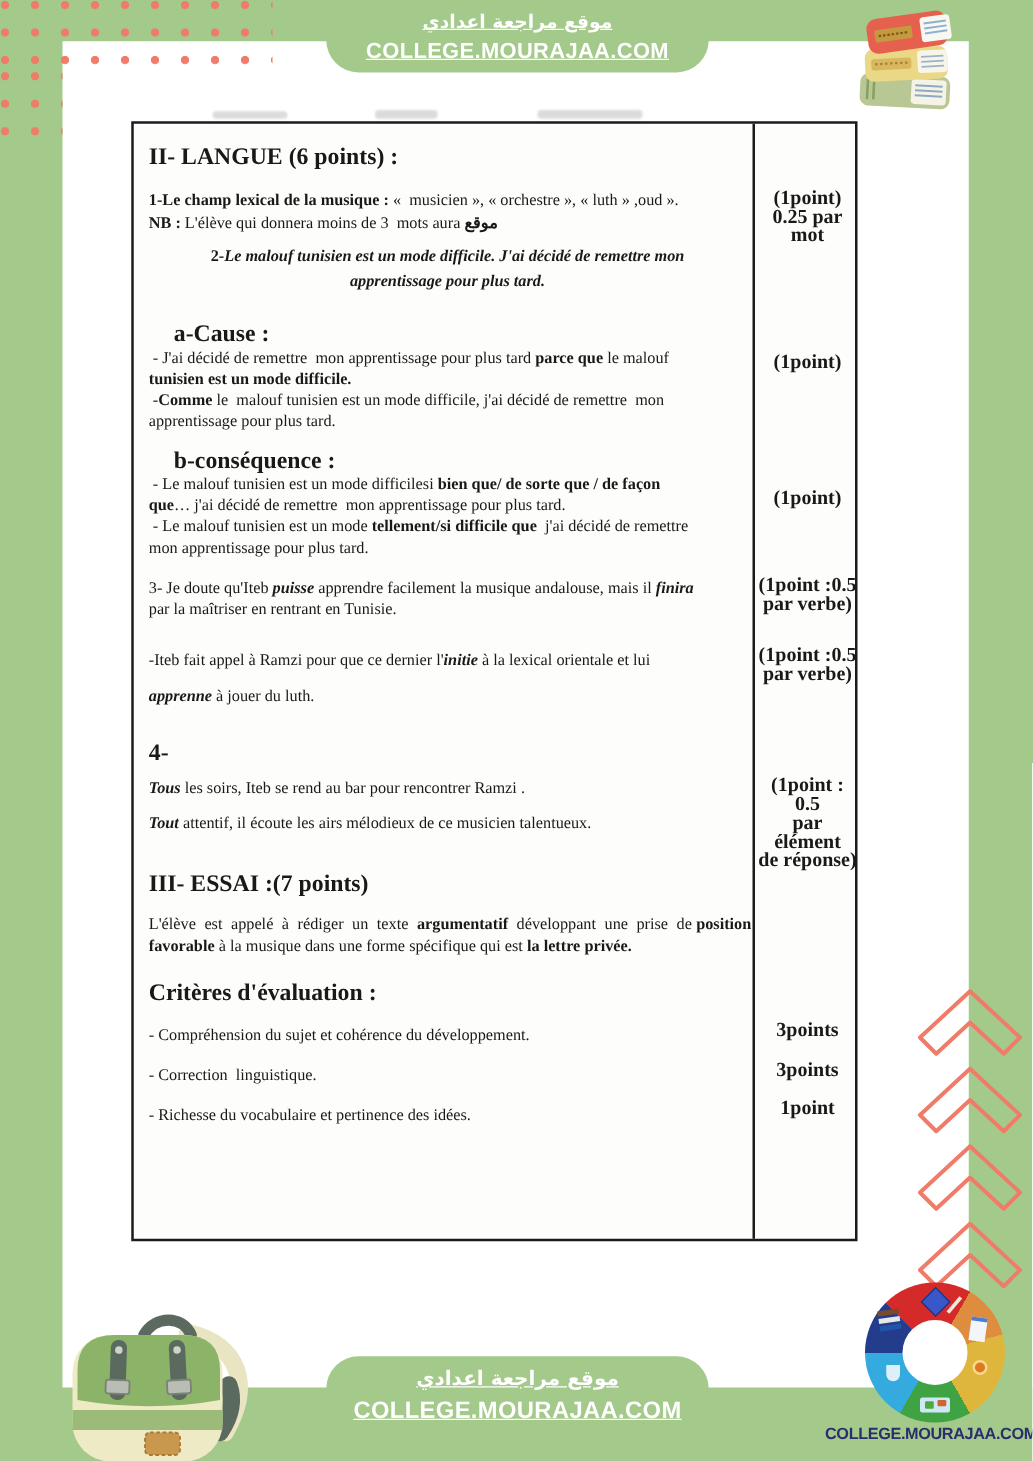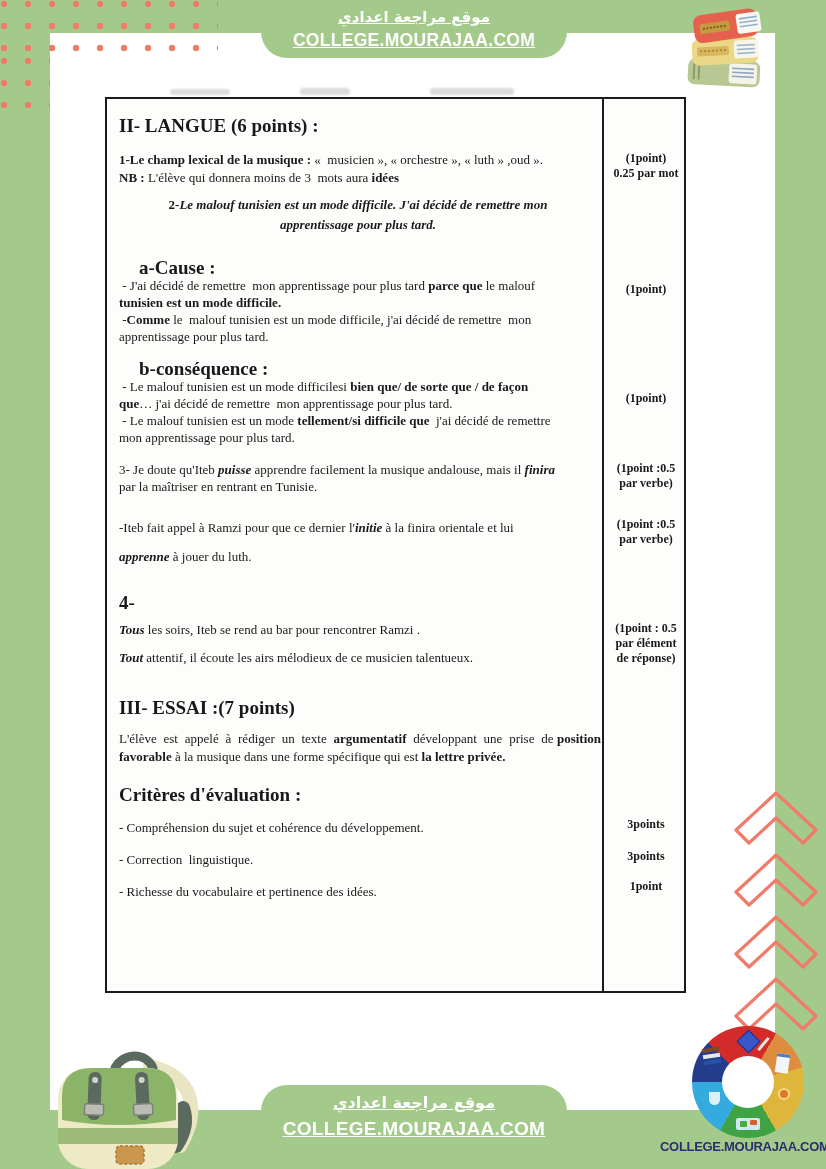--- a/index.html
+++ b/index.html
@@ -26,21 +26,21 @@
   .footer-badge .url-line{font-size:19px;line-height:28px;}
   
   .doc{position:absolute;left:105px;top:97px;width:581px;height:896px;box-sizing:border-box;
        border:2px solid #1b1b1b;background:#fdfdfb;font-family:"Liberation Serif",serif;
        color:#191919;font-size:13px;line-height:17px;}
   .doc .divider{position:absolute;left:495px;top:0;width:2px;height:100%;background:#1b1b1b;}
   .blk{position:absolute;left:12px;width:478px;white-space:pre-wrap;}
   .head{font-weight:bold;font-size:19px;}
   .b{font-weight:bold;} .i{font-style:italic;}
   .pts{position:absolute;left:499px;width:80px;text-align:center;font-weight:bold;
-       font-size:12px;line-height:15px;white-space:pre-line;}
+       font-size:16px;line-height:15px;white-space:pre-line;}
   .justify{text-align:justify;line-height:17.5px;}
   .lh29{line-height:29px;} .lh28{line-height:28px;} .lh20{line-height:20px;}
   .smudge{position:absolute;background:#9a9a9a;opacity:.35;filter:blur(1px);border-radius:3px;}
   
   .chev{position:absolute;left:732px;width:88px;height:60px;}
   
   .ring{position:absolute;left:692px;top:1026px;width:112px;height:112px;border-radius:50%;
         background:conic-gradient(#d42a2a 0 30deg,#de8d3f 30deg 75deg,#dfb63c 75deg 150deg,
                  #3fa344 150deg 210deg,#35aade 210deg 270deg,#233d8c 270deg 315deg,#d42a2a 315deg 360deg);}
   .ring-hole{position:absolute;left:30px;top:30px;width:52px;height:52px;border-radius:50%;background:#ffffff;}
@@ -93,40 +93,40 @@
   <div class="smudge" style="left:170px;top:89px;width:60px;height:6px;"></div>
   <div class="smudge" style="left:300px;top:88px;width:50px;height:7px;"></div>
   <div class="smudge" style="left:430px;top:88px;width:84px;height:7px;"></div>
 
   <div class="doc">
     <div class="divider"></div>
 
     <div class="blk head" style="top:18px;">II- LANGUE (6 points) :</div>
 
     <div class="blk" style="top:52px;"><span class="b">1-Le champ lexical de la musique :</span><span> «  musicien », « orchestre », « luth » ,oud ».</span></div>
-    <div class="blk" style="top:70px;"><span class="b">NB :</span><span> L'élève qui donnera moins de 3  mots aura </span><span class="b">idées</span></div>
+    <div class="blk" style="top:70px;"><span class="b">NB :</span><span> L'élève qui donnera moins de 3  mots aura </span><span class="b">موقع</span></div>
 
     <div class="blk lh20" style="top:96px;text-align:center;"><span class="b">2-</span><span class="b i">Le malouf tunisien est un mode difficile. J'ai décidé de remettre mon
 apprentissage pour plus tard.</span></div>
 
     <div class="blk head" style="top:160px;left:32px;">a-Cause :</div>
     <div class="blk" style="top:178px;"><span> - J'ai décidé de remettre  mon apprentissage pour plus tard </span><span class="b">parce que</span><span> le malouf</span><span class="b">
 tunisien est un mode difficile.</span><span>
  -</span><span class="b">Comme</span><span> le  malouf tunisien est un mode difficile, j'ai décidé de remettre  mon
 apprentissage pour plus tard.</span></div>
 
     <div class="blk head" style="top:261px;left:32px;">b-conséquence :</div>
     <div class="blk" style="top:279px;"><span> - Le malouf tunisien est un mode difficilesi </span><span class="b">bien que/ de sorte que / de façon
 que</span><span>… j'ai décidé de remettre  mon apprentissage pour plus tard.</span><span>
  - Le malouf tunisien est un mode </span><span class="b">tellement/si difficile que</span><span>  j'ai décidé de remettre
 mon apprentissage pour plus tard.</span></div>
 
     <div class="blk" style="top:362px;"><span>3- Je doute qu'Iteb </span><span class="b i">puisse</span><span> apprendre facilement la musique andalouse, mais il </span><span class="b i">finira</span><span>
 par la maîtriser en rentrant en Tunisie.</span></div>
-    <div class="blk lh29" style="top:414px;"><span>-Iteb fait appel à Ramzi pour que ce dernier l'</span><span class="b i">initie</span><span> à la finira orientale et lui
+    <div class="blk lh29" style="top:414px;"><span>-Iteb fait appel à Ramzi pour que ce dernier l'</span><span class="b i">initie</span><span> à la lexical orientale et lui
 </span><span class="b i">apprenne</span><span> à jouer du luth.</span></div>
 
     <div class="blk head" style="top:495px;">4-</div>
     <div class="blk lh28" style="top:517px;"><span class="b i">Tous</span><span> les soirs, Iteb se rend au bar pour rencontrer Ramzi .
 </span><span class="b i">Tout</span><span> attentif, il écoute les airs mélodieux de ce musicien talentueux.</span></div>
 
     <div class="blk head" style="top:600px;">III- ESSAI :(7 points)</div>
     <div class="blk justify" style="top:631px;width:482px;"><span>L'élève  est  appelé  à  rédiger  un  texte  </span><span class="b">argumentatif</span><span>  développant  une  prise  de </span><span class="b">position favorable</span><span> à la musique dans une forme spécifique qui est </span><span class="b">la lettre privée.</span></div>
 
     <div class="blk head" style="top:687px;">Critères d'évaluation :</div>

